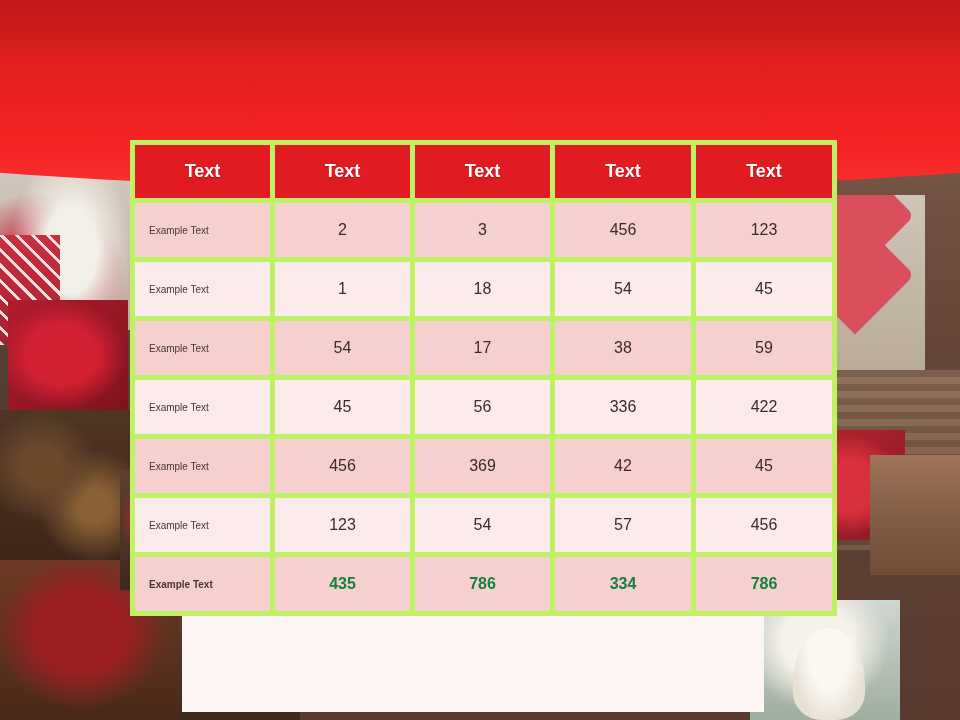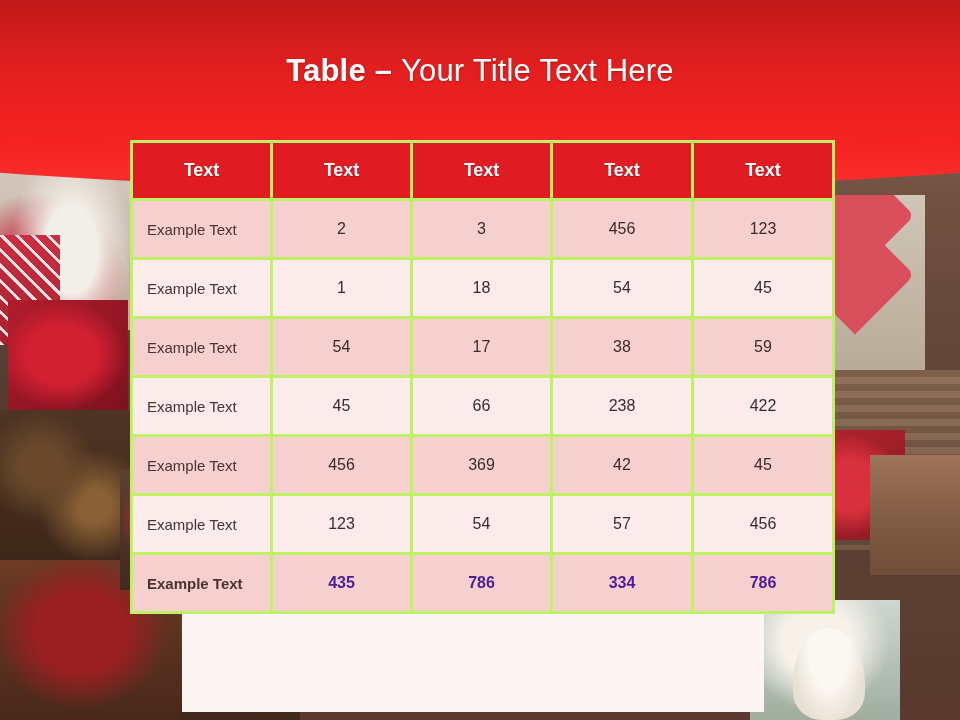--- a/index.html
+++ b/index.html
@@ -190,21 +190,21 @@
     top: 140px;
     width: 702px;
   }
   table.data {
     border-collapse: collapse;
     width: 702px;
     table-layout: fixed;
   }
   table.data th,
   table.data td {
-    border: 3px solid #bef264;
+    border: 5px solid #bef264;
     height: 59px;
     padding: 0 14px;
     font-size: 16px;
     color: #3d2a2a;
     text-align: center;
     vertical-align: middle;
     box-sizing: border-box;
   }
   table.data thead th {
     background: #e01b22;
@@ -216,29 +216,29 @@
   }
   table.data col.c0 { width: 140px; }
   table.data col.c1 { width: 140px; }
   table.data col.c2 { width: 140px; }
   table.data col.c3 { width: 141px; }
   table.data col.c4 { width: 141px; }
 
   table.data td.label {
     text-align: left;
     color: #4b3333;
-    font-size: 15px;
+    font-size: 10px;
     margin-left: 29px;
   }
   tr.odd td { background: #f6cfcf; }
   tr.even td { background: #fcebeb; }
   tr.total td {
     background: #f6cfcf;
     font-weight: bold;
-    color: #4c1d95;
+    color: #15803d;
   }
   tr.total td.label { font-weight: bold; }
 </style>
 </head>
 <body>
 
 <div class="slide">
 
   <div class="photo-bg">
     <div class="ph ph-vase"></div>
@@ -253,23 +253,20 @@
     <div class="ph ph-ribbon"></div>
     <div class="ph ph-star"></div>
     <div class="ph ph-angel"></div>
     <div class="ph-angel-body"></div>
     <div class="ph ph-bottomleft"></div>
   </div>
 
   <div class="banner"></div>
   <div class="banner-sheen"></div>
 
-  <div class="slide-title">
-    <span class="bold">Table</span><span class="bold"> – </span><span class="light">Your Title Text Here</span>
-  </div>
 
   <div class="bottom-panel"></div>
 
   <div class="table-wrap">
     <table class="data">
       <colgroup>
         <col class="c0">
           <col class="c1">
           <col class="c2">
           <col class="c3">
@@ -302,22 +299,22 @@
         <tr class="odd">
           <td class="label">Example Text</td>
           <td>54</td>
           <td>17</td>
           <td>38</td>
           <td>59</td>
         </tr>
         <tr class="even">
           <td class="label">Example Text</td>
           <td>45</td>
-          <td>66</td>
-          <td>238</td>
+          <td>56</td>
+          <td>336</td>
           <td>422</td>
         </tr>
         <tr class="odd">
           <td class="label">Example Text</td>
           <td>456</td>
           <td>369</td>
           <td>42</td>
           <td>45</td>
         </tr>
         <tr class="even">

